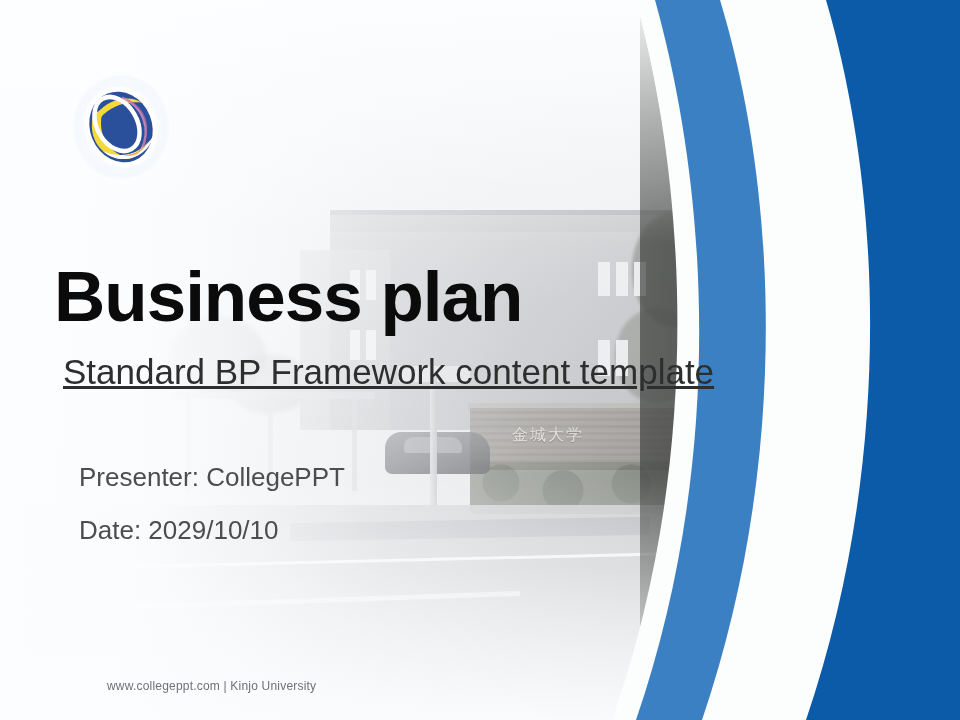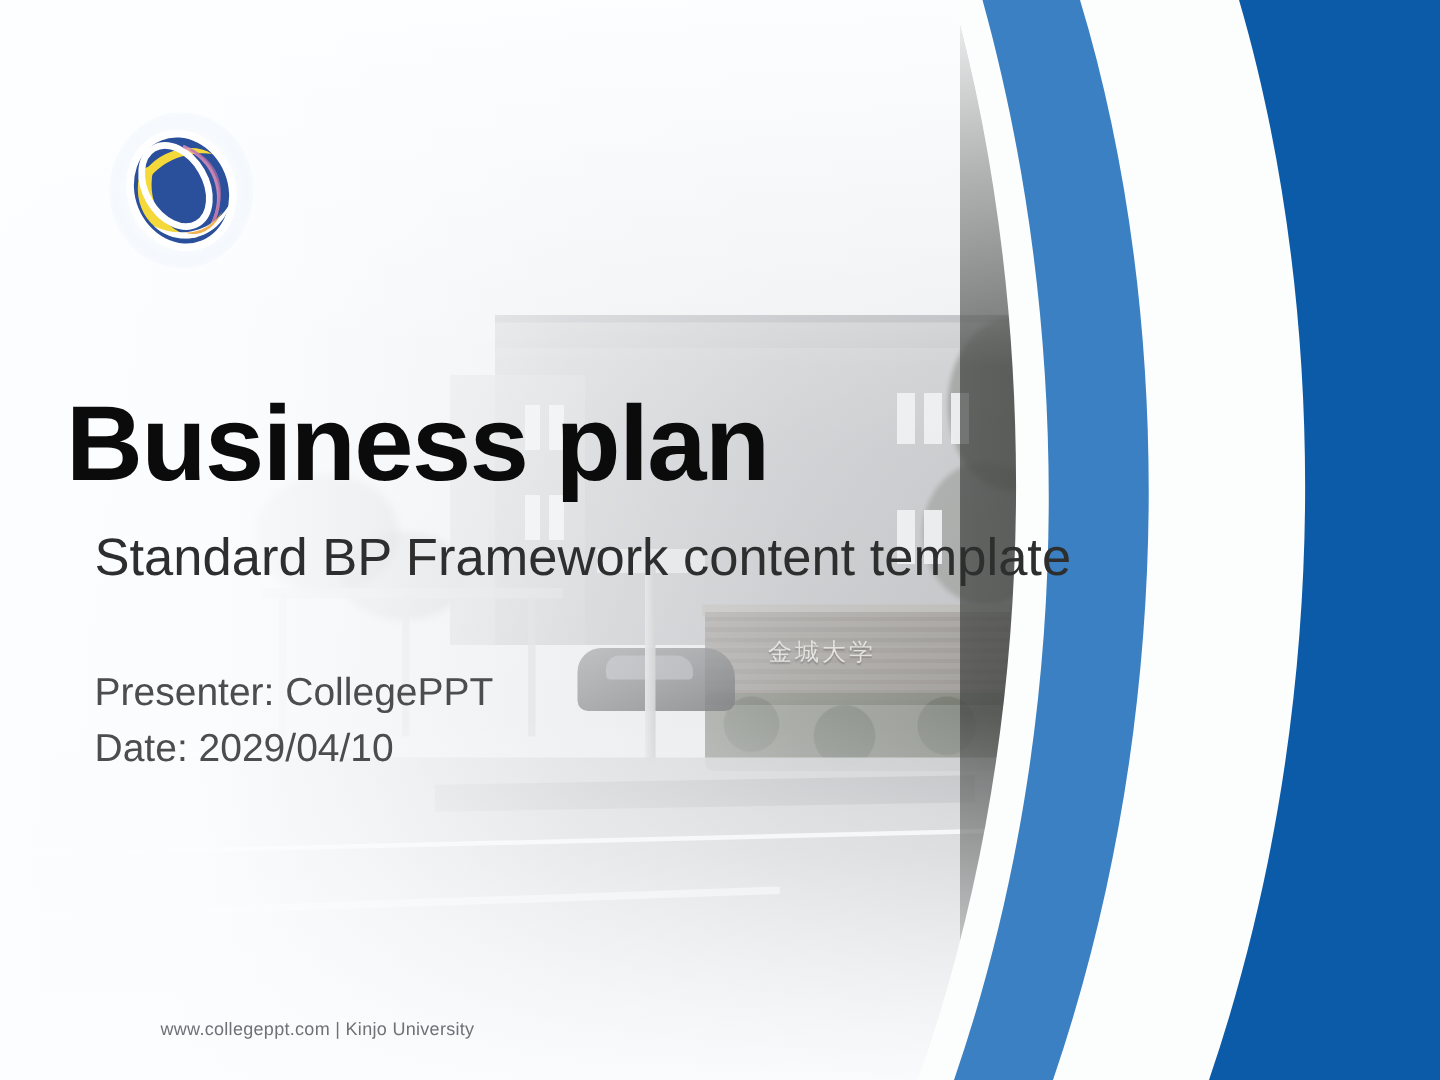--- a/index.html
+++ b/index.html
@@ -233,46 +233,47 @@
   .logo{
     position:absolute;
     left:71px; top:74px;
     width:100px; height:106px;
   }
   .logo svg{display:block;width:100%;height:100%;}
 
   
   .title{
     position:absolute;
-    left:44px; top:261px;
+    left:54px; top:261px;
     font-size:71px;
     font-weight:bold;
     color:#0b0b0b;
     letter-spacing:-1px;
     line-height:1;
     white-space:nowrap;
   }
   .subtitle{
     position:absolute;
     left:63px; top:353px;
     font-size:35px;
     font-weight:normal;
     color:#2e2e2e;
     line-height:1.1;
     white-space:nowrap;
+    text-decoration:underline;
   }
   .meta{
     position:absolute;
     left:63px; top:443px;
     font-size:26px;
     color:#4d4d4d;
     line-height:1.42;
     white-space:nowrap;
   }
-  .meta div{margin:0;padding:0;}
+  .meta div{margin:16px;padding:0;}
 
   .footer{
     position:absolute;
     left:60px; top:679px;
     font-size:12px;
     color:#6e7176;
     letter-spacing:.2px;
     white-space:nowrap;
     margin-left:47px;
   }
@@ -483,18 +484,18 @@
       <path d="M 42 80 C 52 84, 62 82, 70 76 C 60 86, 48 86, 42 80 Z" fill="#f0a83c" opacity=".9" transform="rotate(-22 50 53)"></path>
     </svg>
   </div>
 
   <div class="title">Business plan</div>
 
   <div class="subtitle">Standard BP Framework content template</div>
 
   <div class="meta">
     <div>Presenter: CollegePPT</div>
-    <div>Date: 2029/04/10</div>
+    <div>Date: 2029/10/10</div>
   </div>
 
   <div class="footer">www.collegeppt.com | Kinjo University</div>
 
 </div>
 
 </body></html>

